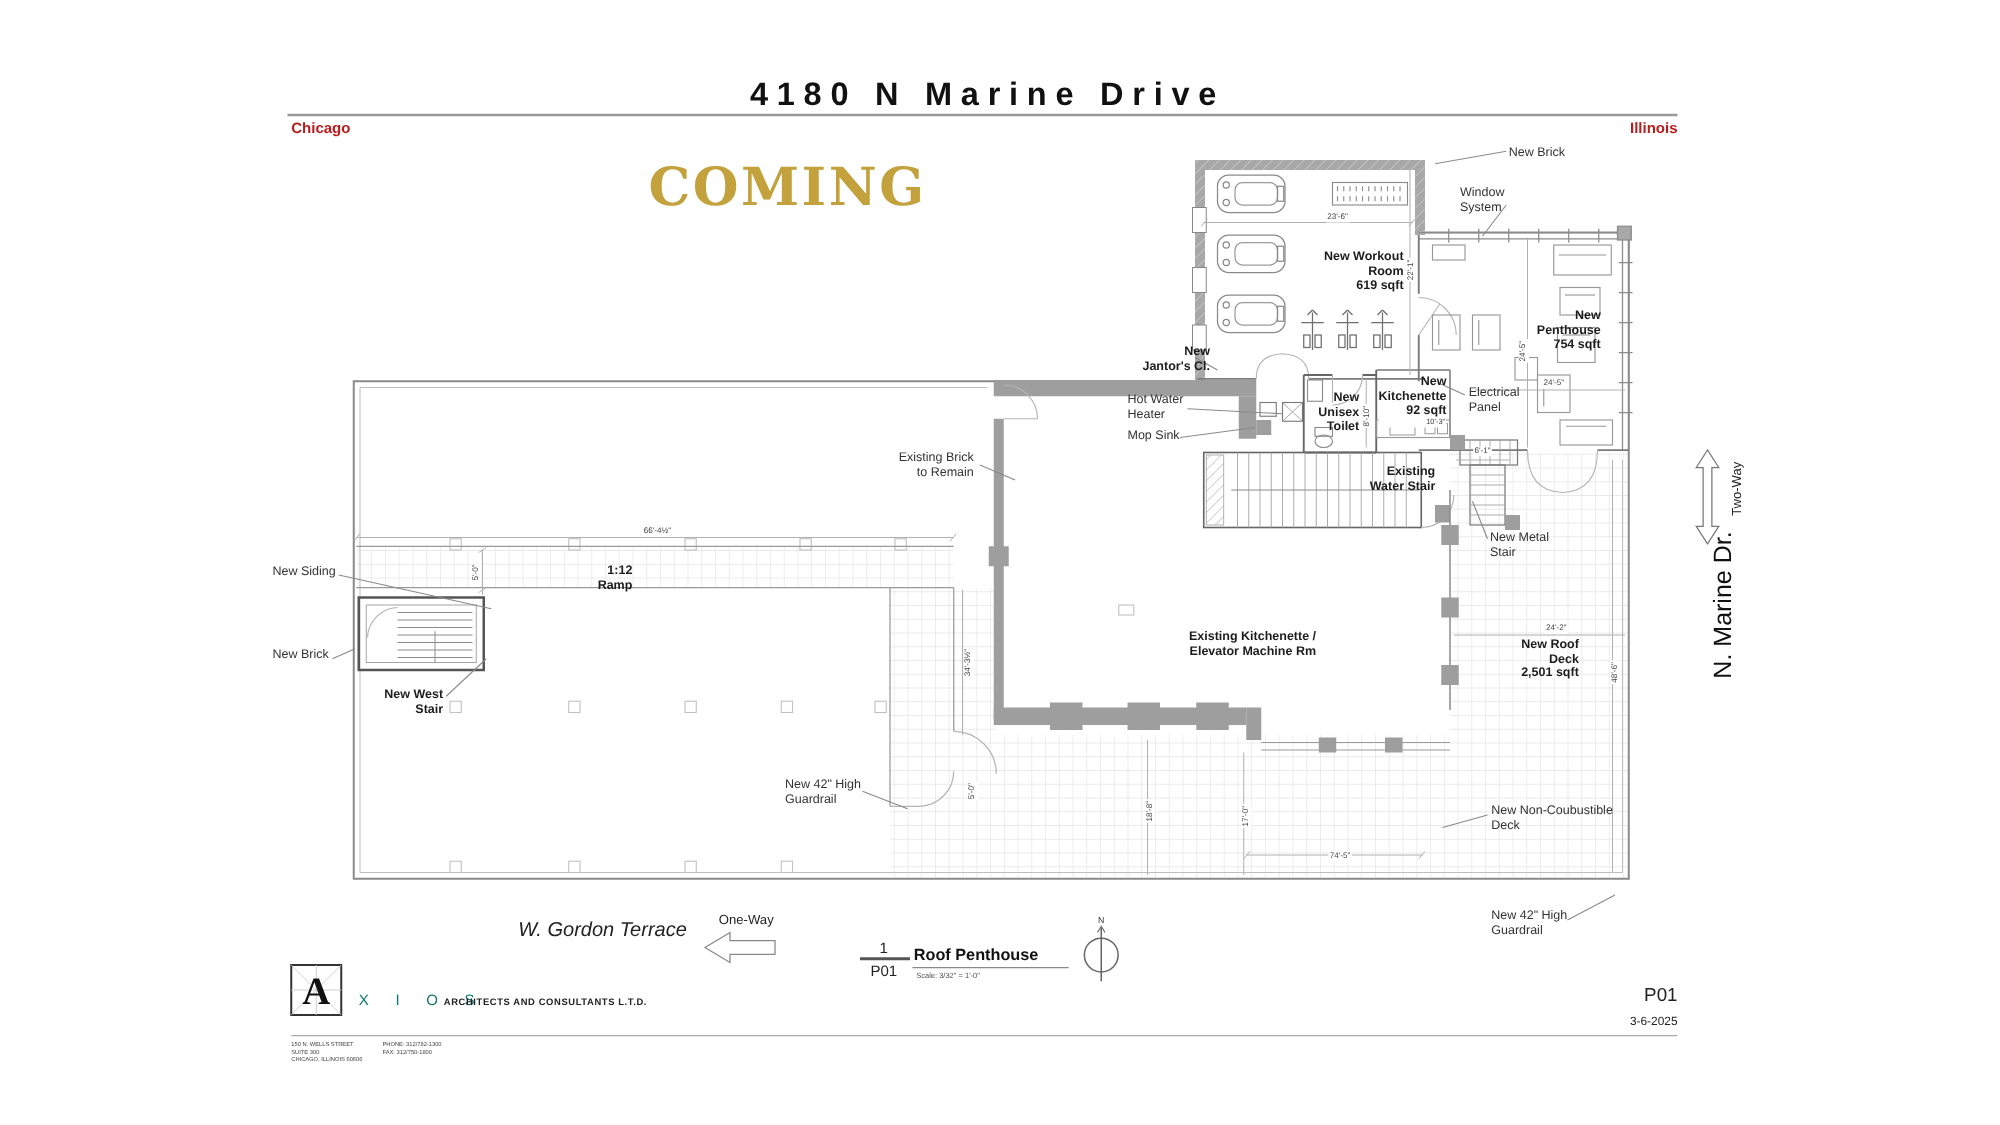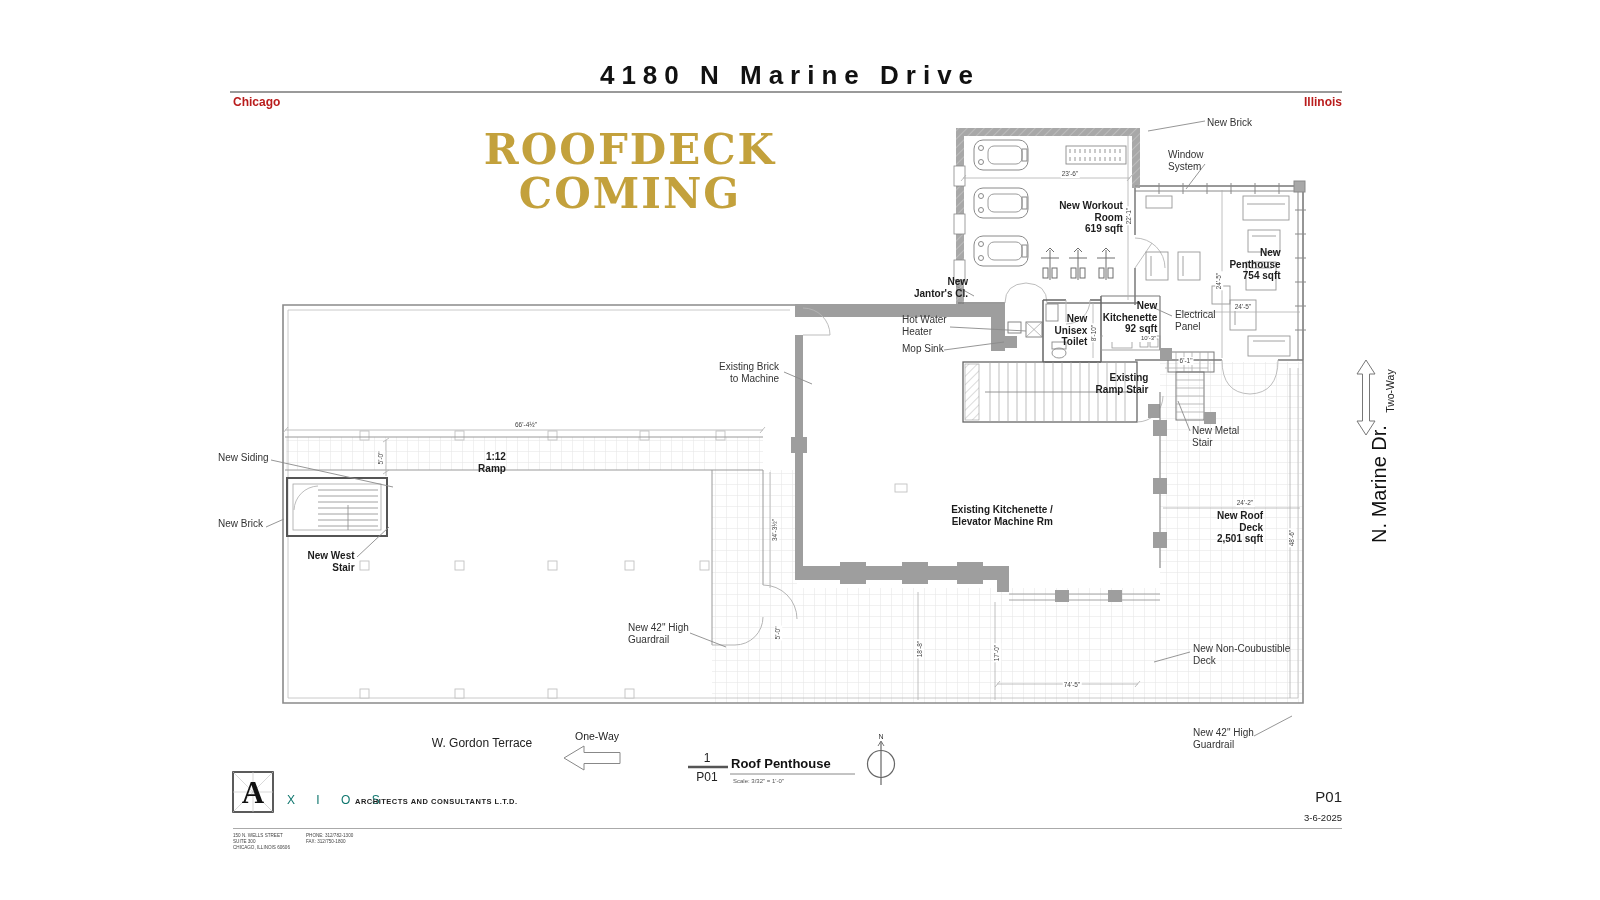--- a/index.html
+++ b/index.html
@@ -15,21 +15,21 @@
   .lbl{font-weight:bold;font-size:10px;line-height:11.5px;color:#1c1c1c;white-space:nowrap;}
   .ann{font-size:10px;line-height:11.5px;color:#333;white-space:nowrap;}
   .lbl span,.ann span,.tiny span{display:block;}
   .c{transform:translateX(-50%);text-align:right;}
   .r{transform:translateX(-100%);text-align:right;}
   .rot{transform:translate(-50%,-50%) rotate(-90deg);}
   .dim{font-size:6.5px;line-height:7.5px;color:#444;background:#fff;padding:0 1px;white-space:nowrap;}
   .dimsm{font-size:6px;}
   .street{font-size:20px;color:#111;white-space:nowrap;}
   .sm{font-size:10.5px;color:#222;white-space:nowrap;}
-  .gordon{font-size:12px;color:#222;white-space:nowrap;}
+  .gordon{font-size:16px;color:#222;white-space:nowrap;font-style:italic;}
   .sheetnum{font-size:12px;color:#222;white-space:nowrap;}
   .drawname{font-size:13px;font-weight:bold;color:#111;white-space:nowrap;}
   .scale{font-size:6px;color:#555;white-space:nowrap;}
   .north{font-size:7px;color:#333;}
   .hline{background:#9a9a9a;height:2px;}
   .hline2{background:#aaa;height:1px;}
   .firmA{font-family:"Liberation Serif",serif;font-weight:bold;font-size:31px;line-height:32px;color:#111;}
   .xios{font-size:12px;letter-spacing:9px;color:#0f766e;white-space:nowrap;}
   .firmname{font-size:7.5px;font-weight:bold;letter-spacing:.5px;color:#222;white-space:nowrap;}
   .tiny{font-size:4.6px;line-height:5.8px;color:#444;white-space:nowrap;}
@@ -309,21 +309,20 @@
       <path d="M233,772 L273,812 M273,772 L233,812 M253,772 V812 M233,792 H273" stroke="#c9c9c9" stroke-width="0.7"></path>
     </g>
   </svg>
 
   <div class="ab title" style="left:790px;top:60px">4180 N Marine Drive</div>
   <div class="ab hline" style="left:230px;top:91px;width:1112px"></div>
   <div class="ab corner" style="left:233px;top:95px">Chicago</div>
   <div class="ab corner r" style="left:1342px;top:95px">Illinois</div>
 
   <div class="ab banner" style="left:630px;top:128px;color:#c3a13c">
-    <span>ROOFDECK</span>
     <span>COMING</span>
   </div>
 
   <div class="ab ann" style="left:1207px;top:117px">New Brick</div>
   <div class="ab ann" style="left:1168px;top:149px">
     <span>Window</span>
       <span>System</span>
   </div>
   <div class="ab lbl c" style="left:1091px;top:200px">
     <span>New Workout</span>
@@ -354,29 +353,29 @@
       <span>Kitchenette</span>
       <span>92 sqft</span>
     <span class="dim dimsm" style="font-weight:normal">10'-3"</span>
   </div>
   <div class="ab ann" style="left:1175px;top:309px">
     <span>Electrical</span>
       <span>Panel</span>
   </div>
   <div class="ab lbl c" style="left:1122px;top:372px">
     <span>Existing</span>
-      <span>Ramp Stair</span>
+      <span>Water Stair</span>
   </div>
   <div class="ab ann" style="left:1192px;top:425px">
     <span>New Metal</span>
       <span>Stair</span>
   </div>
   <div class="ab ann c" style="left:749px;top:361px">
     <span>Existing Brick</span>
-      <span>to Machine</span>
+      <span>to Remain</span>
   </div>
   <div class="ab ann" style="left:218px;top:452px">New Siding</div>
   <div class="ab ann" style="left:218px;top:518px">New Brick</div>
   <div class="ab lbl c" style="left:331px;top:550px">
     <span>New West</span>
       <span>Stair</span>
   </div>
   <div class="ab lbl c" style="left:492px;top:451px">
     <span>1:12</span>
       <span>Ramp</span>

